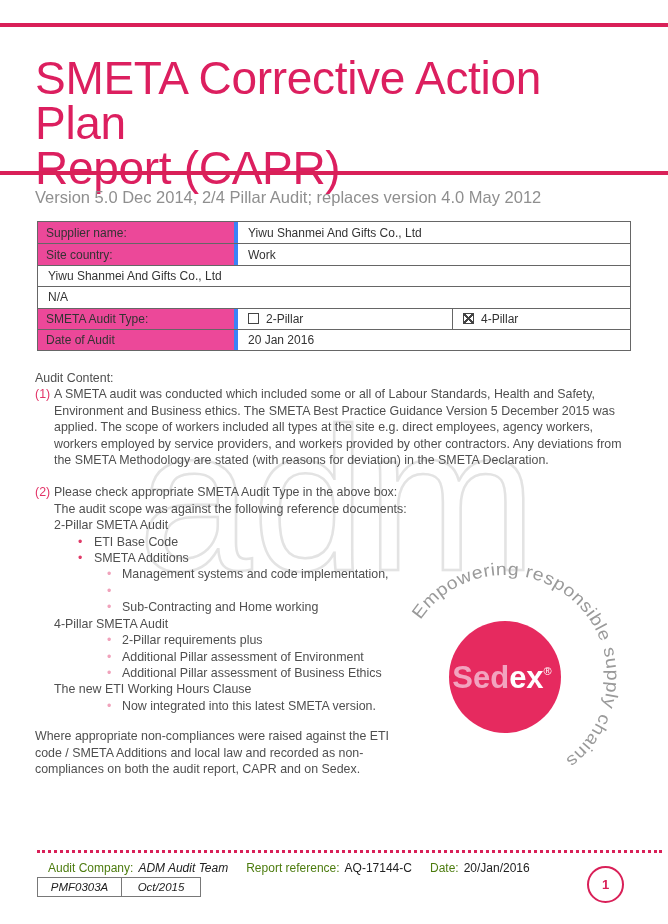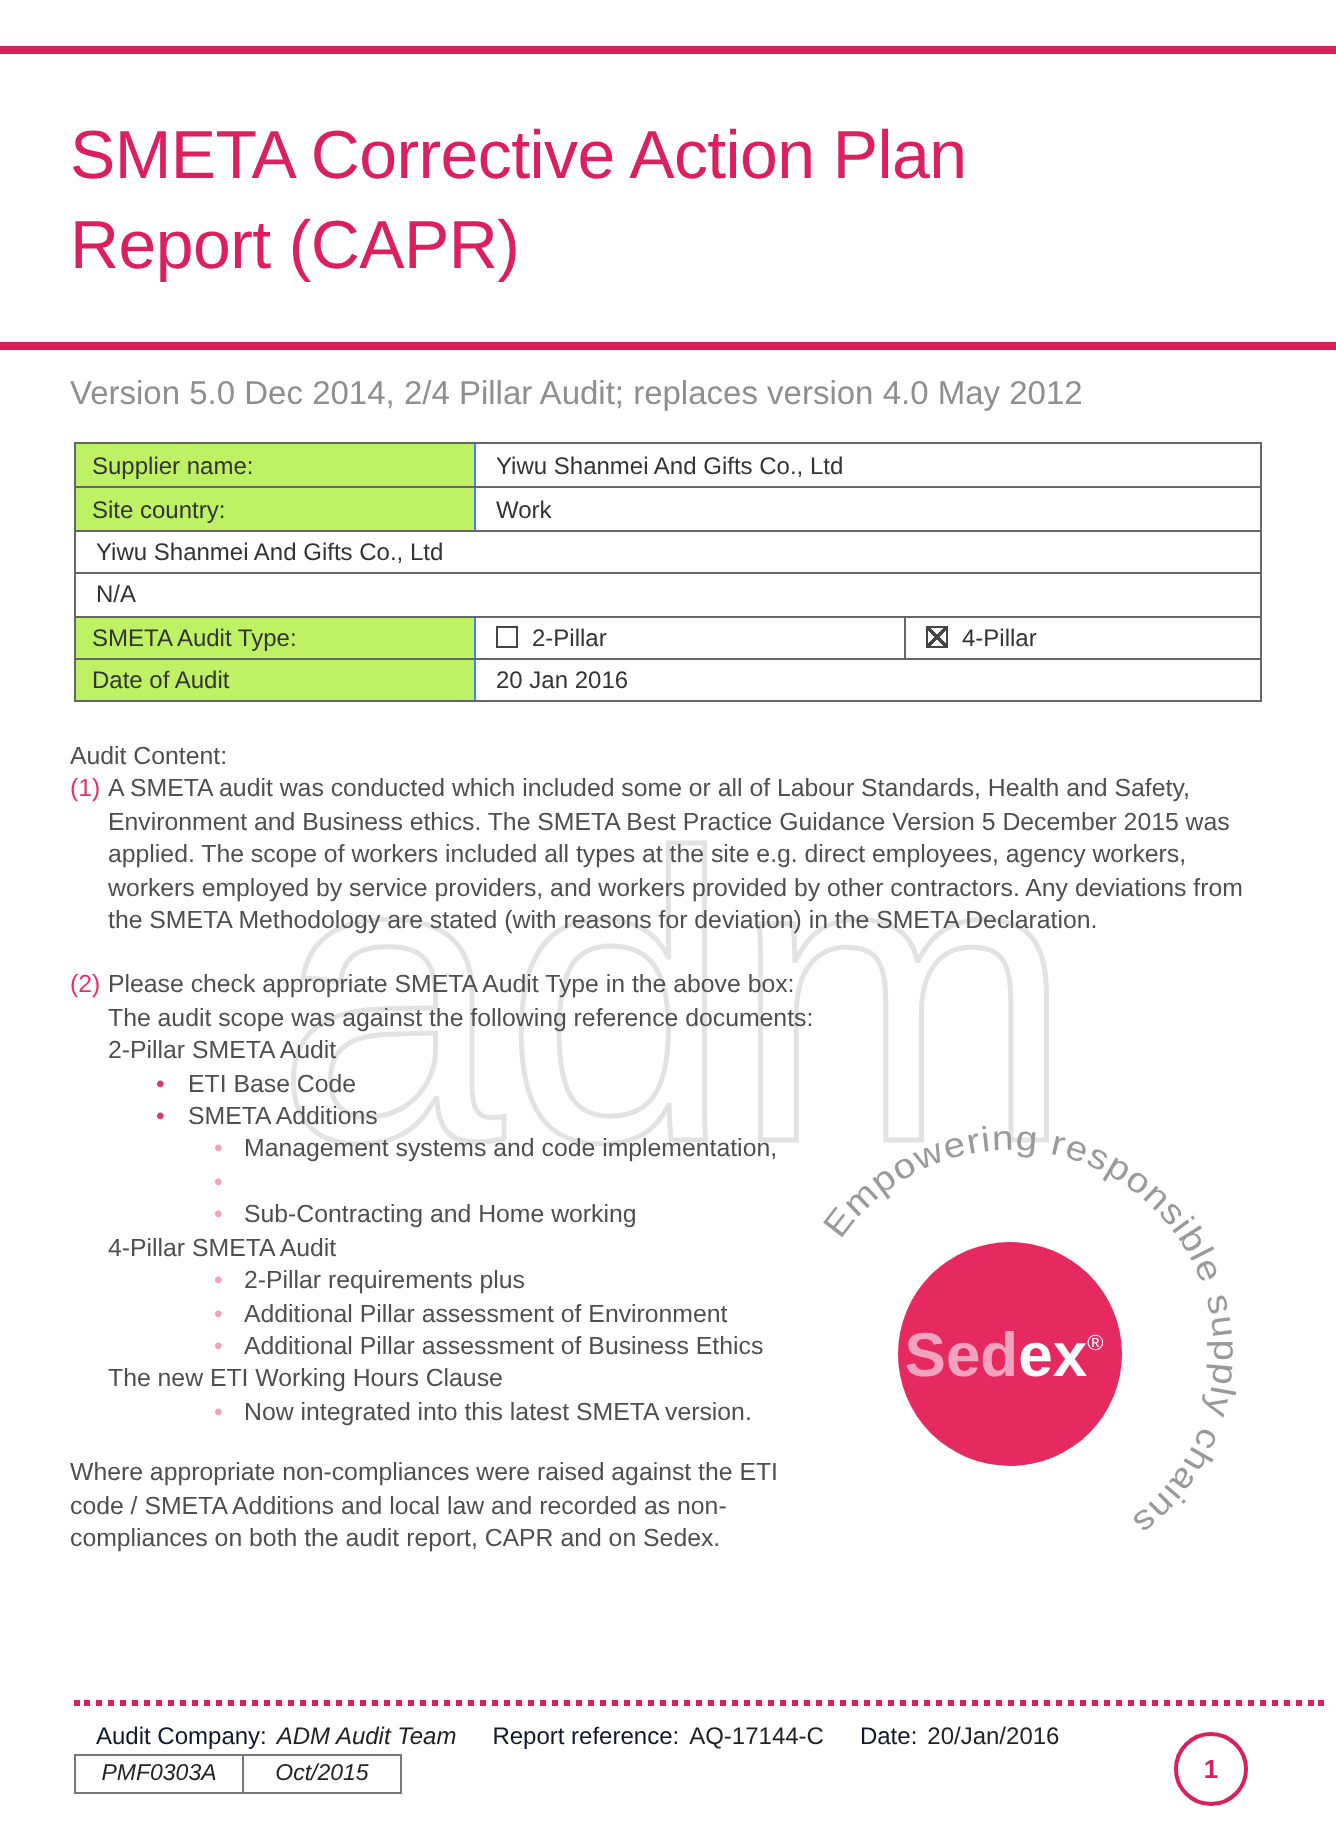--- a/index.html
+++ b/index.html
@@ -6,28 +6,28 @@
   html,body { background:#ffffff; }
   body { font-family:"Liberation Sans", sans-serif; }
   .page {
     position:relative; width:668px; height:924px; margin:0 auto;
     background:#ffffff; overflow:hidden;
   }
   
   .topbar { position:absolute; left:0; top:23px; width:668px; height:3.5px; background:#d92058; }
   .divider { position:absolute; left:0; top:171px; width:668px; height:3.5px; background:#d92058; }
   .title { position:absolute; left:35px; top:56px; width:600px;
-           font-size:34px; line-height:45px; color:#dc1f5f; font-weight:400; letter-spacing:-0.3px; }
+           font-size:46px; line-height:45px; color:#dc1f5f; font-weight:400; letter-spacing:-0.3px; }
   .version-note { position:absolute; left:35px; top:188px; font-size:16.5px; color:#8f8f8f; }
   
   .info-table { position:absolute; left:37px; top:221px; width:594px;
                 border:1px solid #666; font-size:12px; color:#333; z-index:2; background:#fff; }
   .irow { display:flex; height:21.4px; border-top:1px solid #666; }
   .irow:first-child { border-top:none; }
-  .ilabel { flex:none; width:200px; background:#bef264; border-right:1px solid #3b82f6;
+  .ilabel { flex:none; width:200px; background:#ec4899; border-right:4px solid #3b82f6;
             display:flex; align-items:center; padding-left:8px; }
   .ival { flex:1; display:flex; align-items:center; padding-left:10px; }
   .iopt { display:flex; align-items:center; padding-left:10px; }
   .iopt1 { flex:none; width:215px; border-right:1px solid #666; }
   .iopt2 { flex:1; }
   .checkbox { width:11px; height:11px; border:1px solid #444; background:#fff; margin-right:7px; flex:none; }
   .checkbox.checked {
     background-image:
       linear-gradient(45deg, transparent 44%, #444 44%, #444 56%, transparent 56%),
       linear-gradient(-45deg, transparent 44%, #444 44%, #444 56%, transparent 56%);
@@ -48,21 +48,21 @@
   .watermark { position:absolute; left:130px; top:390px; z-index:0; }
   
   .sedex-logo { position:absolute; left:385px; top:550px; z-index:1; }
   .sedex-tagline { font-size:17.5px; fill:#9a9a9a; letter-spacing:0.5px; }
   .sedex-wordmark { font-size:31px; font-weight:bold; }
   
   .footer-dots { position:absolute; left:37px; top:850px; width:625px; height:0;
                  border-top:3px dotted #d92058; }
   .footer-line { position:absolute; left:48px; top:861px; font-size:12px; color:#222;
                  display:flex; align-items:baseline; white-space:nowrap; }
-  .flabel { color:#0f172a; margin-right:5px; }
+  .flabel { color:#4d7c0f; margin-right:5px; }
   .fval { color:#222; }
   .fgap { margin-right:18px; }
   .italic { font-style:italic; }
   .footer-table { position:absolute; left:37px; top:877px; display:flex; height:20px;
                   border:1px solid #787878; font-size:11.5px; font-style:italic; color:#222; }
   .fcell { display:flex; align-items:center; justify-content:center; }
   .fcell1 { width:84px; border-right:1px solid #787878; }
   .fcell2 { width:78px; }
   .page-circle { position:absolute; left:587px; top:866px; width:37px; height:37px;
                  border:2.5px solid #d92058; border-radius:50%;

